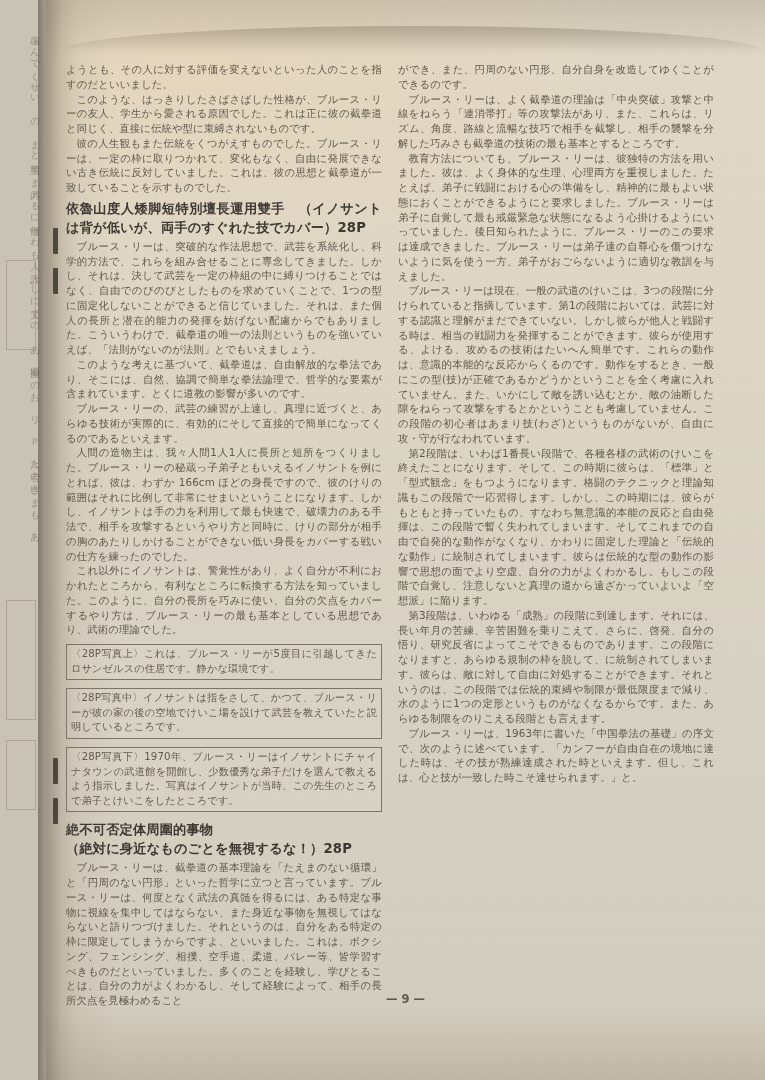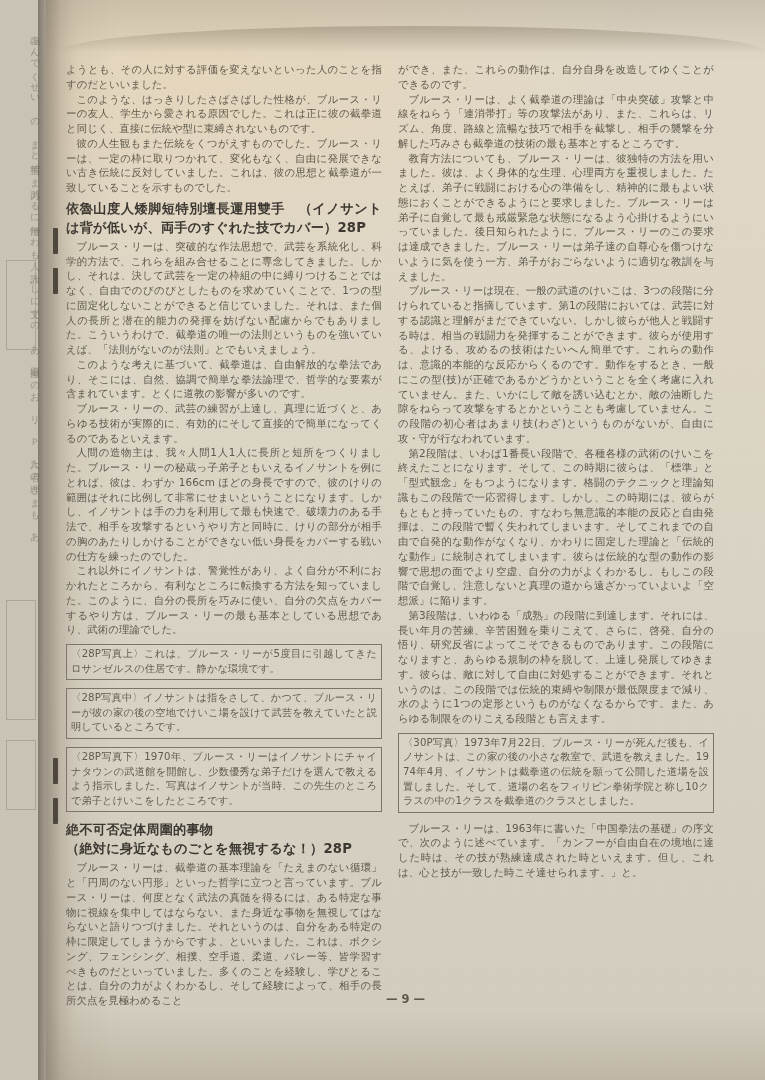--- a/index.html
+++ b/index.html
@@ -211,30 +211,29 @@
       <div class="capbox">〈28P写真中〉イノサントは指をさして、かつて、ブルース・リーが彼の家の後の空地でけいこ場を設けて武芸を教えていたと説明しているところです。</div>
       <div class="capbox">〈28P写真下〉1970年、ブルース・リーはイノサントにチャイナタウンの武道館を開館し、少数優秀な弟子だけを選んで教えるよう指示しました。写真はイノサントが当時、この先生のところで弟子とけいこをしたところです。</div>
 
       <h2 class="heading" style="white-space:pre-line;">絶不可否定体周圍的事物
 （絶対に身近なものごとを無視するな！）28P</h2>
 
       <p class="body">ブルース・リーは、截拳道の基本理論を「たえまのない循環」と「円周のない円形」といった哲学に立つと言っています。ブルース・リーは、何度となく武法の真髄を得るには、ある特定な事物に視線を集中してはならない、また身近な事物を無視してはならないと語りつづけました。それというのは、自分をある特定の枠に限定してしまうからですよ、といいました。これは、ボクシング、フェンシング、相撲、空手道、柔道、バレー等、皆学習すべきものだといっていました。多くのことを経験し、学びとることは、自分の力がよくわかるし、そして経験によって、相手の長所欠点を見極わめること</p>
     </div>
 
     <div class="col right">
-      <p class="body noind">ができ、また、これらの動作は、自分自身を改造してゆくことができるのです。</p>
+      <p class="body noind">ができ、また、円周のない円形、自分自身を改造してゆくことができるのです。</p>
       <p class="body">ブルース・リーは、よく截拳道の理論は「中央突破」攻撃と中線をねらう「連消帯打」等の攻撃法があり、また、これらは、リズム、角度、路線と流暢な技巧で相手を截撃し、相手の襲撃を分解した巧みさも截拳道の技術の最も基本とするところです。</p>
       <p class="body">教育方法についても、ブルース・リーは、彼独特の方法を用いました。彼は、よく身体的な生理、心理両方を重視しました。たとえば、弟子に戦闘における心の準備をし、精神的に最もよい状態におくことができるようにと要求しました。ブルース・リーは弟子に自覚して最も戒厳緊急な状態になるよう心掛けるようにいっていました。後日知られたように、ブルース・リーのこの要求は達成できました。ブルース・リーは弟子達の自尊心を傷つけないように気を使う一方、弟子がおごらないように適切な教訓を与えました。</p>
 
 
       <p class="body">ブルース・リーは現在、一般の武道のけいこは、3つの段階に分けられていると指摘しています。第1の段階においては、武芸に対する認識と理解がまだできていない。しかし彼らが他人と戦闘する時は、相当の戦闘力を発揮することができます。彼らが使用する、よける、攻めるの技術はたいへん簡単です。これらの動作は、意識的本能的な反応からくるのです。動作をするとき、一般にこの型(技)が正確であるかどうかということを全く考慮に入れていません。また、いかにして敵を誘い込むとか、敵の油断した隙をねらって攻撃をするとかということも考慮していません。この段階の初心者はあまり技(わざ)というものがないが、自由に攻・守が行なわれています。</p>
       <p class="body">第2段階は、いわば1番長い段階で、各種各様の武術のけいこを終えたことになります。そして、この時期に彼らは、「標準」と「型式観念」をもつようになります。格闘のテクニックと理論知識もこの段階で一応習得します。しかし、この時期には、彼らがもともと持っていたもの、すなわち無意識的本能の反応と自由発揮は、この段階で暫く失われてしまいます。そしてこれまでの自由で自発的な動作がなくなり、かわりに固定した理論と「伝統的な動作」に統制されてしまいます。彼らは伝統的な型の動作の影響で思想の面でより空虚、自分の力がよくわかるし。もしこの段階で自覚し、注意しないと真理の道から遠ざかっていよいよ「空想派」に陥ります。</p>
-      <p class="body">第3段階は、いわゆる「成熟」の段階に到達します。それには、長い年月の苦練、辛苦困難を乗りこえて、さらに、啓発、自分の悟り、研究反省によってこそできるものであります。この段階になりますと、あらゆる規制の枠を脱して、上達し発展してゆきます。彼らは、敵に対して自由に対処することができます。それというのは、この段階では伝統的束縛や制限が最低限度まで減り、水のように1つの定形というものがなくなるからです。また、あらゆる制限をのりこえる段階とも言えます。</p>
-
-      <div class="capbox">〈30P写真〉1973年7月22日、ブルース・リーが死んだ後も、イノサントは、この家の後の小さな教室で、武道を教えました。1974年4月、イノサントは截拳道の伝統を願って公開した道場を設置しました。そして、道場の名をフィリピン拳術学院と称し10クラスの中の1クラスを截拳道のクラスとしました。</div>
+      <p class="body">第3段階は、いわゆる「成熟」の段階に到達します。それには、長い年月の苦練、辛苦困難を乗りこえて、さらに、啓発、自分の悟り、研究反省によってこそできるものであります。この段階になりますと、あらゆる規制の枠を脱して、に統制されてしまいます。彼らは、敵に対して自由に対処することができます。それというのは、この段階では伝統的束縛や制限が最低限度まで減り、水のように1つの定形というものがなくなるからです。また、あらゆる制限をのりこえる段階とも言えます。</p>
+
 
       <p class="body">ブルース・リーは、1963年に書いた「中国拳法の基礎」の序文で、次のように述べています。「カンフーが自由自在の境地に達した時は、その技が熟練達成された時といえます。但し、これは、心と技が一致した時こそ達せられます。」と。</p>
     </div>
 
     <div class="folio">— 9 —</div>
 
     <div class="noise"></div>
     <div class="bottom-shade"></div>
   </div>
 

